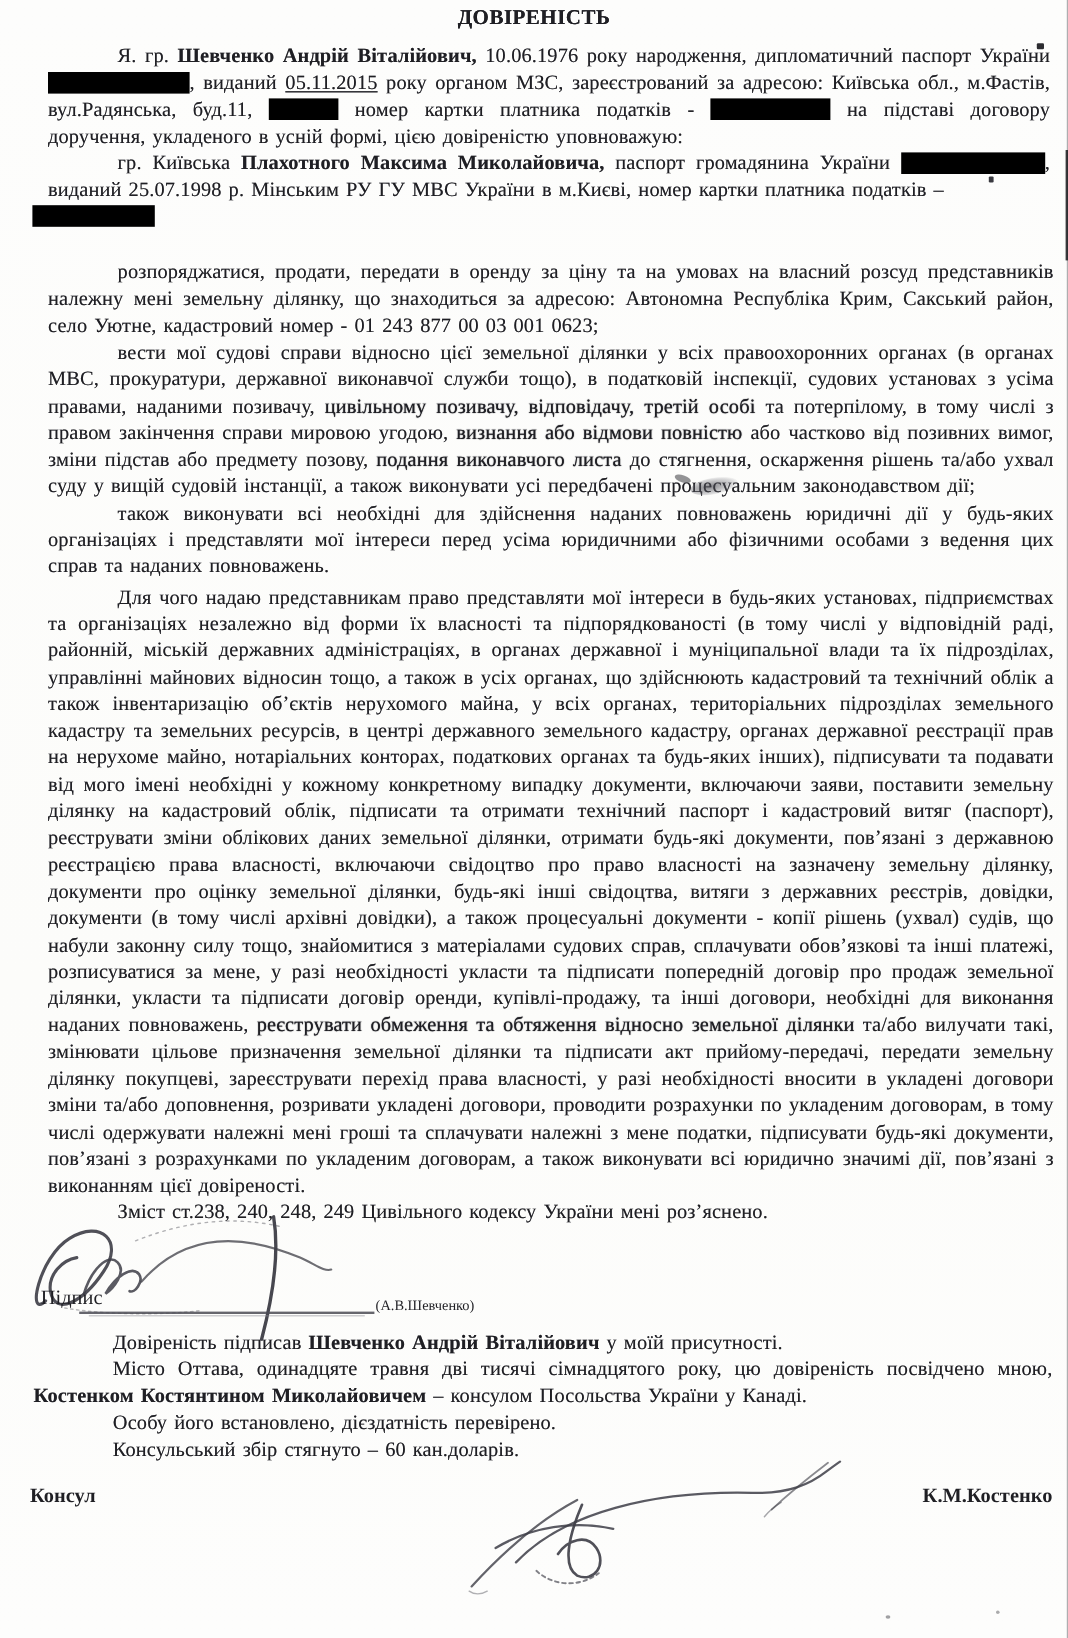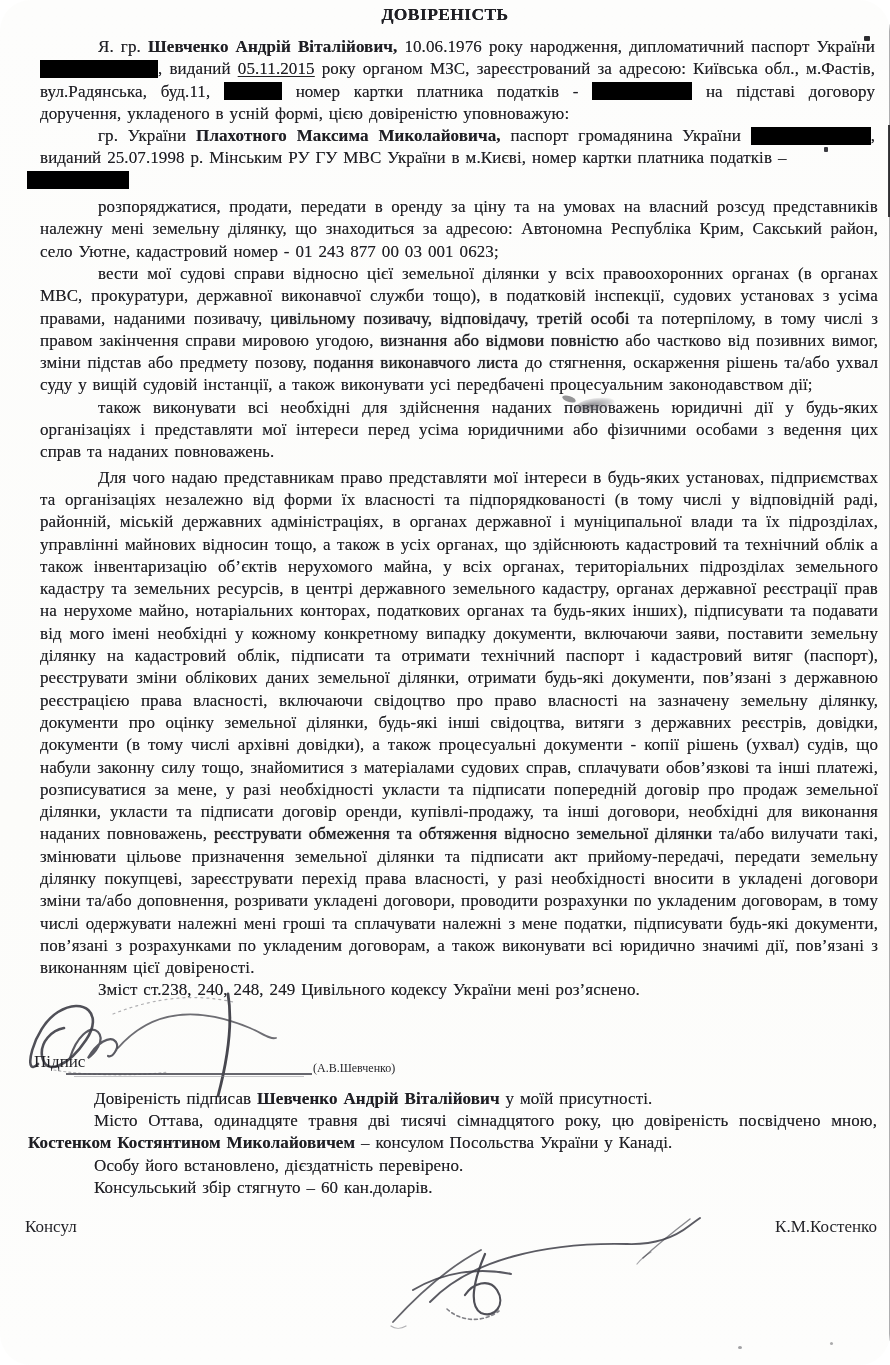--- a/index.html
+++ b/index.html
@@ -2,21 +2,20 @@
 <html><head>
 <meta charset="utf-8">
 <style>
   html,body{margin:0;padding:0;}
   body{width:890px;height:1365px;background:#ffffff;}
   .page{
     position:relative;width:890px;height:1365px;overflow:hidden;
     background:linear-gradient(180deg,#fdfdfc 0%,#fcfcfa 60%,#fdfdfc 100%);
     font-family:"Liberation Serif","DejaVu Serif",serif;
     color:#1f1f24;
-    border-radius:31px;
   }
   .doc-title{
     text-align:center;font-weight:bold;font-size:17.5px;letter-spacing:.4px;
     padding-top:4px;text-shadow:0 0 .5px #1f1f24;
   }
   .sec{
     text-align:justify;font-size:17px;line-height:22.3px;
     word-spacing:1.5px;letter-spacing:.1px;
     text-shadow:0 0 .4px rgba(30,30,36,.55);
   }
@@ -36,21 +35,21 @@
   .sign-line{position:absolute;left:66px;bottom:13px;width:246px;height:2px;
     background:#4c4c55;opacity:.85;}
   .sign-line:after{content:"";position:absolute;left:8px;top:3px;width:230px;height:1px;
     background:#8a8a92;opacity:.6;}
   .sign-ack{position:absolute;left:313px;bottom:12px;font-size:12px;}
   .sig-svg{position:absolute;pointer-events:none;}
   #sig1{left:18px;bottom:-14px;}
   #sig2{left:385px;top:1212px;}
   
   .footer-row{display:flex;justify-content:space-between;align-items:flex-end;
-    padding:18px 13px 0 25px;font-size:17px;font-weight:normal;}
+    padding:18px 13px 0 25px;font-size:17px;font-weight:bold;}
   
   .edge-line{position:absolute;top:0;right:0;width:1.5px;height:1365px;
     background:rgba(95,95,100,.5);}
   .edge-dark{position:absolute;top:125px;right:0;width:2.5px;height:92px;
     background:rgba(25,25,28,.85);}
   .smudge{position:absolute;left:575px;top:398px;width:40px;height:14px;border-radius:50%;
     background:radial-gradient(ellipse at 40% 50%,rgba(70,70,78,.65),rgba(120,120,128,.25) 60%,transparent 75%);
     transform:rotate(-10deg);}
   .smudge-tail{position:absolute;left:562px;top:396px;width:14px;height:6px;border-radius:50%;
     background:rgba(60,60,66,.55);transform:rotate(18deg);}
@@ -61,25 +60,25 @@
 </style>
 </head>
 <body>
 
 <div class="page">
 
   <div class="doc-title">ДОВІРЕНІСТЬ</div>
 
   <div class="sec sec-intro">
       <p class="para"><span>Я. гр. </span><span class="b">Шевченко Андрій Віталійович,</span><span> 10.06.1976 року народження, дипломатичний паспорт України </span><span class="redact" style="width: 118px;"></span><span>, виданий </span><span class="u">05.11.2015</span><span> року органом МЗС, зареєстрований за адресою: Київська обл., м.Фастів, вул.Радянська, буд.11, </span><span class="redact" style="width: 58px;"></span><span> номер картки платника податків - </span><span class="redact" style="width: 100px;"></span><span> на підставі договору доручення, укладеного в усній формі, цією довіреністю уповноважую:</span></p>
-      <p class="para"><span>гр. України </span><span class="b">Плахотного Максима Миколайовича,</span><span> паспорт громадянина України </span><span class="redact" style="width: 120px;"></span><span>, виданий 25.07.1998 р. Мінським РУ ГУ МВС України в м.Києві, номер картки платника податків –</span><br><span class="redact pull" style="width: 102px;"></span></p>
+      <p class="para"><span>гр. Київська </span><span class="b">Плахотного Максима Миколайовича,</span><span> паспорт громадянина України </span><span class="redact" style="width: 120px;"></span><span>, виданий 25.07.1998 р. Мінським РУ ГУ МВС України в м.Києві, номер картки платника податків –</span><br><span class="redact pull" style="width: 102px;"></span></p>
     </div>
 
   <div class="sec sec-body">
-      <p class="para" style="margin-top: 4px;"><span>розпоряджатися, продати, передати в оренду за ціну та на умовах на власний розсуд представників належну мені земельну ділянку, що знаходиться за адресою: Автономна Республіка Крим, Сакський район, село Уютне, кадастровий номер - 01 243 877 00 03 001 0623;</span></p>
+      <p class="para" style="margin-top: 24px;"><span>розпоряджатися, продати, передати в оренду за ціну та на умовах на власний розсуд представників належну мені земельну ділянку, що знаходиться за адресою: Автономна Республіка Крим, Сакський район, село Уютне, кадастровий номер - 01 243 877 00 03 001 0623;</span></p>
       <p class="para"><span>вести мої судові справи відносно цієї земельної ділянки у всіх правоохоронних органах (в органах МВС, прокуратури, державної виконавчої служби тощо), в податковій інспекції, судових установах з усіма правами, наданими позивачу, </span><span class="sb">цивільному позивачу, відповідачу, третій особі</span><span> та потерпілому, в тому числі з правом закінчення справи мировою угодою, </span><span class="sb">визнання або відмови повністю</span><span> або частково від позивних вимог, зміни підстав або предмету позову, </span><span class="sb">подання виконавчого листа</span><span> до стягнення, оскарження рішень та/або ухвал суду у вищій судовій інстанції, а також виконувати усі передбачені процесуальним законодавством дії;</span></p>
       <p class="para"><span>також виконувати всі необхідні для здійснення наданих повноважень юридичні дії у будь-яких організаціях і представляти мої інтереси перед усіма юридичними або фізичними особами з ведення цих справ та наданих повноважень.</span></p>
       <p class="para" style="margin-top: 3px;"><span>Для чого надаю представникам право представляти мої інтереси в будь-яких установах, підприємствах та організаціях незалежно від форми їх власності та підпорядкованості (в тому числі у відповідній раді, районній, міській державних адміністраціях, в органах державної і муніципальної влади та їх підрозділах, управлінні майнових відносин тощо, а також в усіх органах, що здійснюють кадастровий та технічний облік а також інвентаризацію об’єктів нерухомого майна, у всіх органах, територіальних підрозділах земельного кадастру та земельних ресурсів, в центрі державного земельного кадастру, органах державної реєстрації прав на нерухоме майно, нотаріальних конторах, податкових органах та будь-яких інших), підписувати та подавати від мого імені необхідні у кожному конкретному випадку документи, включаючи заяви, поставити земельну ділянку на кадастровий облік, підписати та отримати технічний паспорт і кадастровий витяг (паспорт), реєструвати зміни облікових даних земельної ділянки, отримати будь-які документи, пов’язані з державною реєстрацією права власності, включаючи свідоцтво про право власності на зазначену земельну ділянку, документи про оцінку земельної ділянки, будь-які інші свідоцтва, витяги з державних реєстрів, довідки, документи (в тому числі архівні довідки), а також процесуальні документи - копії рішень (ухвал) судів, що набули законну силу тощо, знайомитися з матеріалами судових справ, сплачувати обов’язкові та інші платежі, розписуватися за мене, у разі необхідності укласти та підписати попередній договір про продаж земельної ділянки, укласти та підписати договір оренди, купівлі-продажу, та інші договори, необхідні для виконання наданих повноважень, </span><span class="sb">реєструвати обмеження та обтяження відносно земельної ділянки</span><span> та/або вилучати такі, змінювати цільове призначення земельної ділянки та підписати акт прийому-передачі, передати земельну ділянку покупцеві, зареєструвати перехід права власності, у разі необхідності вносити в укладені договори зміни та/або доповнення, розривати укладені договори, проводити розрахунки по укладеним договорам, в тому числі одержувати належні мені гроші та сплачувати належні з мене податки, підписувати будь-які документи, пов’язані з розрахунками по укладеним договорам, а також виконувати всі юридично значимі дії, пов’язані з виконанням цієї довіреності.</span></p>
       <p class="para"><span>Зміст ст.238, 240, 248, 249 Цивільного кодексу України мені роз’яснено.</span></p>
     </div>
 
   <div class="sign-row">
     <svg id="sig1" class="sig-svg" width="272" height="118" viewBox="0 0 272 118" fill="none">
       <g stroke="#3d3d46" stroke-linecap="round" fill="none">
         <path d="M20,80 C4,96 14,44 40,28 C66,12 86,30 68,56 C52,80 28,94 24,72 C22,58 34,46 46,44" stroke-width="2.6" opacity=".9"></path>

